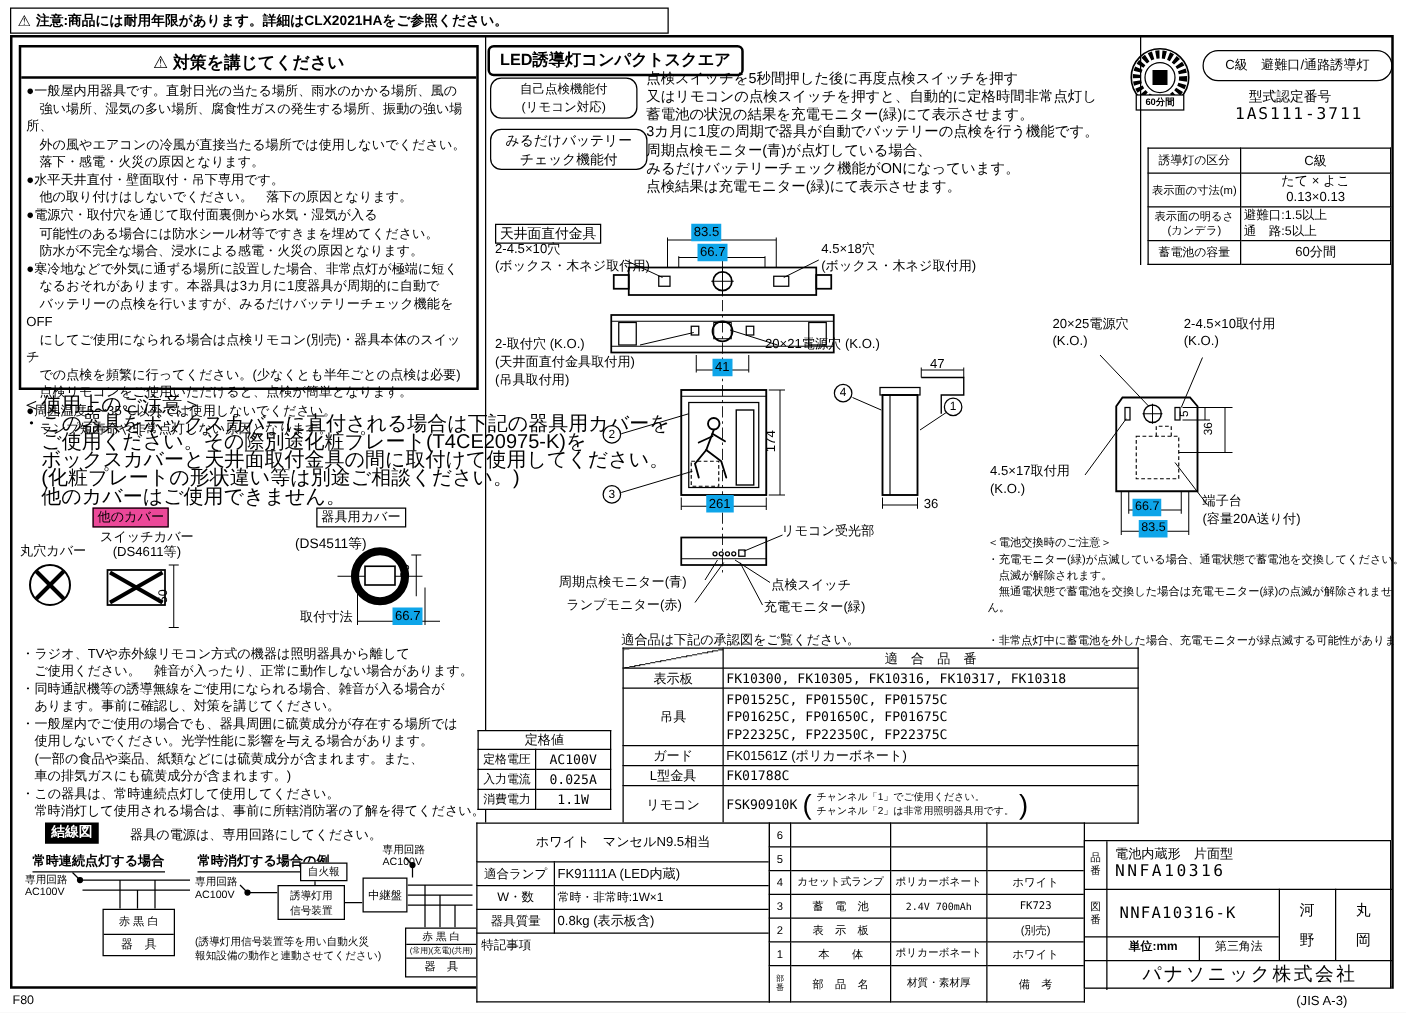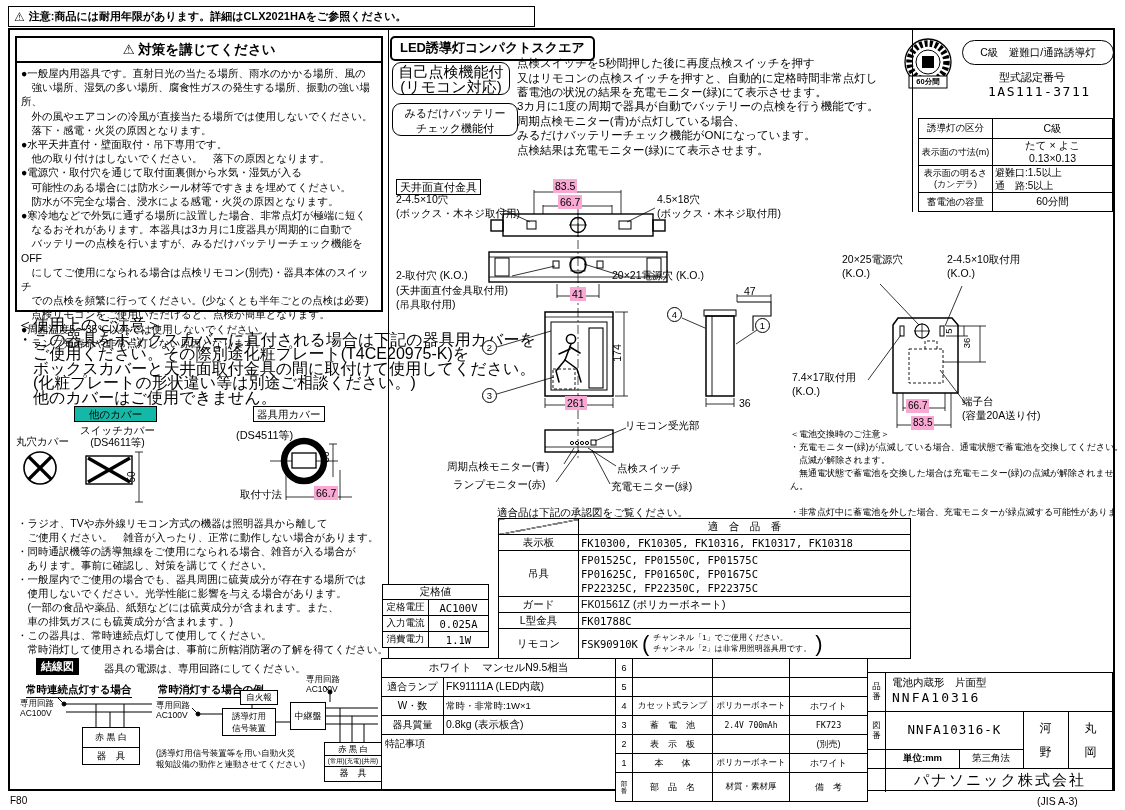--- a/index.html
+++ b/index.html
@@ -4,21 +4,21 @@
 <style>
   *{box-sizing:border-box;margin:0;padding:0}
   body{background:#e8e8e8;font-family:"Liberation Sans","DejaVu Sans",sans-serif;color:#000}
   #sheet{position:relative;width:1125px;height:810px;background:#fff;overflow:hidden;color:#000}
   .abs{position:absolute}
   .lb{position:absolute;white-space:pre-line;font-size:11px;line-height:14px;color:#000}
   .pre{white-space:pre-line}
   .b{font-weight:bold}
   .c{text-align:center}
   .bx1{border:1.2px solid #000}
-  .wbg{background:#f9a8d4;padding:0 2px}
+  .wbg{background:#0ea5e9;padding:0 2px}
   .rot{transform:rotate(-90deg)}
   .circ{position:absolute;width:15px;height:15px;border:1.3px solid #000;border-radius:50%;font-size:9.5px;line-height:13.5px;text-align:center;background:#fff}
   .mono{font-family:"DejaVu Sans Mono","Liberation Mono",monospace}
   table.t{position:absolute;border-collapse:collapse;table-layout:fixed;background:#fff;border:1.8px solid #000}
   table.t td{border:1.2px solid #000;padding:0 2px;vertical-align:middle;overflow:hidden}
   td.diag{background:linear-gradient(to bottom right,#fff 48.6%,#000 48.6%,#000 51.4%,#fff 51.4%)}
   svg{position:absolute;left:0;top:0;pointer-events:none}
 </style>
 </head>
 <body>
@@ -238,21 +238,21 @@
 ●周囲温度5〜35℃以外では使用しないでください。
 　ランプ短寿命や非常点灯しない原因となります。</div>
   </div>
 
   <div class="lb" style="left:17px;top:318px;font-size:16px;line-height:14.5px">＜使用上のご注意＞
 ・この器具をボックスカバーに直付される場合は下記の器具用カバーを
 　ご使用ください。その際別途化粧プレート(T4CE20975-K)を
 　ボックスカバーと天井面取付金具の間に取付けて使用してください。
 　(化粧プレートの形状違い等は別途ご相談ください。)
 　他のカバーはご使用できません。</div>
-  <span class="lb bx1" style="left:74px;top:406px;font-size:10.5px;padding:0 14px;background:#14b8a6">他のカバー</span>
+  <span class="lb bx1" style="left:74px;top:406px;font-size:10.5px;padding:0 3px;background:#ec4899">他のカバー</span>
   <span class="lb bx1" style="left:253px;top:406px;font-size:10.5px;padding:0 3px;background:#fff">器具用カバー</span>
   <span class="lb" style="left:16px;top:434px;font-size:10.5px">丸穴カバー</span>
   <span class="lb c" style="left:80px;top:424px;font-size:10.5px;line-height:12px">スイッチカバー
 (DS4611等)</span>
   <span class="lb" style="left:236px;top:428px;font-size:11px">(DS4511等)</span>
   <span class="lb rot" style="left:320px;top:450px;font-size:10px">36</span>
   <span class="lb rot" style="left:126px;top:470px;font-size:10px">50</span>
   <span class="lb" style="left:240px;top:487px;font-size:10.5px">取付寸法</span>
   <span class="lb wbg" style="left:314px;top:486px;font-size:10.5px">66.7</span>
   <div class="lb" style="left:17px;top:516px;font-size:10.5px;line-height:14px">・ラジオ、TVや赤外線リモコン方式の機器は照明器具から離して
@@ -286,21 +286,21 @@
 AC100V</span>
   <div class="abs" style="left:324px;top:742px;width:58px;height:40px;border:1.5px solid #000;background:#fff">
     <div class="c" style="height:13px;border-bottom:1px solid #000;font-size:8.5px;line-height:12px">赤 黒 白</div>
     <div class="c" style="height:11px;border-bottom:1px solid #000;font-size:6.3px;line-height:10px">(常用)(充電)(共用)</div>
     <div class="c" style="height:13px;font-size:9px;line-height:13px">器　具</div>
   </div>
   <div class="lb" style="left:156px;top:748px;font-size:8.5px;line-height:11px">(誘導灯用信号装置等を用い自動火災
 報知設備の動作と連動させてください)</div>
 
   <div class="abs b" style="left:390px;top:36px;border:2px solid #000;border-radius:5px;padding:1px 8px 2px;font-size:13px;background:#fff">LED誘導灯コンパクトスクエア</div>
-  <div class="abs pre c" style="left:392px;top:62px;width:118px;height:33px;border:1.5px solid #000;border-radius:9px;font-size:15px;line-height:14.5px;padding-top:2px">自己点検機能付
+  <div class="abs pre c" style="left:392px;top:62px;width:118px;height:33px;border:1.5px solid #000;border-radius:9px;font-size:10px;line-height:14.5px;padding-top:2px">自己点検機能付
 (リモコン対応)</div>
   <div class="lb" style="left:517px;top:56px;font-size:11.5px;line-height:14.6px">点検スイッチを5秒間押した後に再度点検スイッチを押す
 又はリモコンの点検スイッチを押すと、自動的に定格時間非常点灯し
 蓄電池の状況の結果を充電モニター(緑)にて表示させます。</div>
   <div class="abs pre c" style="left:392px;top:103px;width:126px;height:33px;border:1.5px solid #000;border-radius:9px;font-size:11px;line-height:14.5px;padding-top:2px">みるだけバッテリー
 チェック機能付</div>
   <div class="lb" style="left:517px;top:99px;font-size:11.5px;line-height:14.6px">3カ月に1度の周期で器具が自動でバッテリーの点検を行う機能です。
 周期点検モニター(青)が点灯している場合、
 みるだけバッテリーチェック機能がONになっています。
 点検結果は充電モニター(緑)にて表示させます。</div>
@@ -328,21 +328,21 @@
   <span class="lb" style="left:625px;top:418px;font-size:10.5px">リモコン受光部</span>
   <span class="lb" style="left:447px;top:459px;font-size:10.5px">周期点検モニター(青)</span>
   <span class="lb" style="left:453px;top:477px;font-size:10.5px">ランプモニター(赤)</span>
   <span class="lb" style="left:617px;top:461px;font-size:10.5px">点検スイッチ</span>
   <span class="lb" style="left:611px;top:479px;font-size:10.5px">充電モニター(緑)</span>
   <span class="lb" style="left:497px;top:505px;font-size:10.5px">適合品は下記の承認図をご覧ください。</span>
   <div class="lb" style="left:842px;top:252px;font-size:10.5px;line-height:14px">20×25電源穴
 (K.O.)</div>
   <div class="lb" style="left:947px;top:252px;font-size:10.5px;line-height:14px">2-4.5×10取付用
 (K.O.)</div>
-  <div class="lb" style="left:792px;top:370px;font-size:10.5px;line-height:14px">7.4×17取付用
+  <div class="lb" style="left:792px;top:370px;font-size:10.5px;line-height:14px">4.5×17取付用
 (K.O.)</div>
   <span class="lb rot" style="left:946px;top:324px;font-size:9.5px">5</span>
   <span class="lb rot" style="left:962px;top:336px;font-size:9.5px">36</span>
   <span class="lb wbg" style="left:906px;top:399px;font-size:10px">66.7</span>
   <span class="lb wbg" style="left:911px;top:416px;font-size:10px">83.5</span>
   <div class="lb" style="left:962px;top:394px;font-size:10.5px;line-height:14px">端子台
 (容量20A送り付)</div>
 
   <div class="lb" style="left:790px;top:428px;font-size:9px;line-height:13px">＜電池交換時のご注意＞
 ・充電モニター(緑)が点滅している場合、通電状態で蓄電池を交換してください。
@@ -418,21 +418,21 @@
         </tr>
   </tbody>
     </table>
 
   <table class="t" style="left:381px;top:658px;width:234px;font-size:10.5px">
     <colgroup>
         <col style="width:62px">
         <col style="width:172px">
       </colgroup>
     <tbody>
-        <tr style="height:19px">
+        <tr style="height:31px">
           <td colspan="2" class="c">ホワイト　マンセルN9.5相当</td>
         </tr>
     <tr style="height:19px">
           <td class="c" style="font-size:10px">適合ランプ</td>
           <td>FK91111A (LED内蔵)</td>
         </tr>
     <tr style="height:19px">
           <td class="c" style="font-size:10px">W・数</td>
           <td style="font-size:9.5px">常時・非常時:1W×1</td>
         </tr>
@@ -507,21 +507,21 @@
     <div class="abs" style="left:0;top:95px;width:246px;border-top:1.2px solid #000"></div>
     <div class="abs" style="left:155px;top:38px;height:57px;border-left:1.2px solid #000"></div>
     <div class="abs" style="left:200px;top:38px;height:57px;border-left:1.2px solid #000"></div>
     <div class="abs" style="left:91px;top:76px;height:19px;border-left:1.2px solid #000"></div>
     <div class="abs pre c" style="left:0;top:8px;width:17px;font-size:8.5px;line-height:10px">品
 番</div>
     <span class="abs" style="left:24px;top:3px;font-size:10.5px">電池内蔵形　片面型</span>
     <span class="abs mono" style="left:24px;top:17px;font-size:13px;letter-spacing:2px">NNFA10316</span>
     <div class="abs pre c" style="left:0;top:47px;width:17px;font-size:8.5px;line-height:10px">図
 番</div>
-    <div class="abs c mono" style="left:18px;top:38px;width:137px;font-size:12.5px;line-height:37px;letter-spacing:1px">NNFA10316-K</div>
+    <div class="abs c mono" style="left:6px;top:38px;width:137px;font-size:12.5px;line-height:37px;letter-spacing:1px">NNFA10316-K</div>
     <div class="abs pre c" style="left:155px;top:43px;width:45px;font-size:12px;line-height:24px">河
 野</div>
     <div class="abs pre c" style="left:200px;top:43px;width:45px;font-size:12px;line-height:24px">丸
 岡</div>
     <div class="abs c b" style="left:18px;top:76px;width:73px;font-size:9.5px;line-height:18px">単位:mm</div>
     <div class="abs c" style="left:91px;top:76px;width:64px;font-size:9.5px;line-height:18px">第三角法</div>
     <div class="abs c" style="left:18px;top:95px;width:228px;font-size:15px;line-height:23px;letter-spacing:2px">パナソニック株式会社</div>
   </div>
 
   <div class="abs c b" style="left:909px;top:77px;width:38px;font-size:7.5px">60分間</div>

